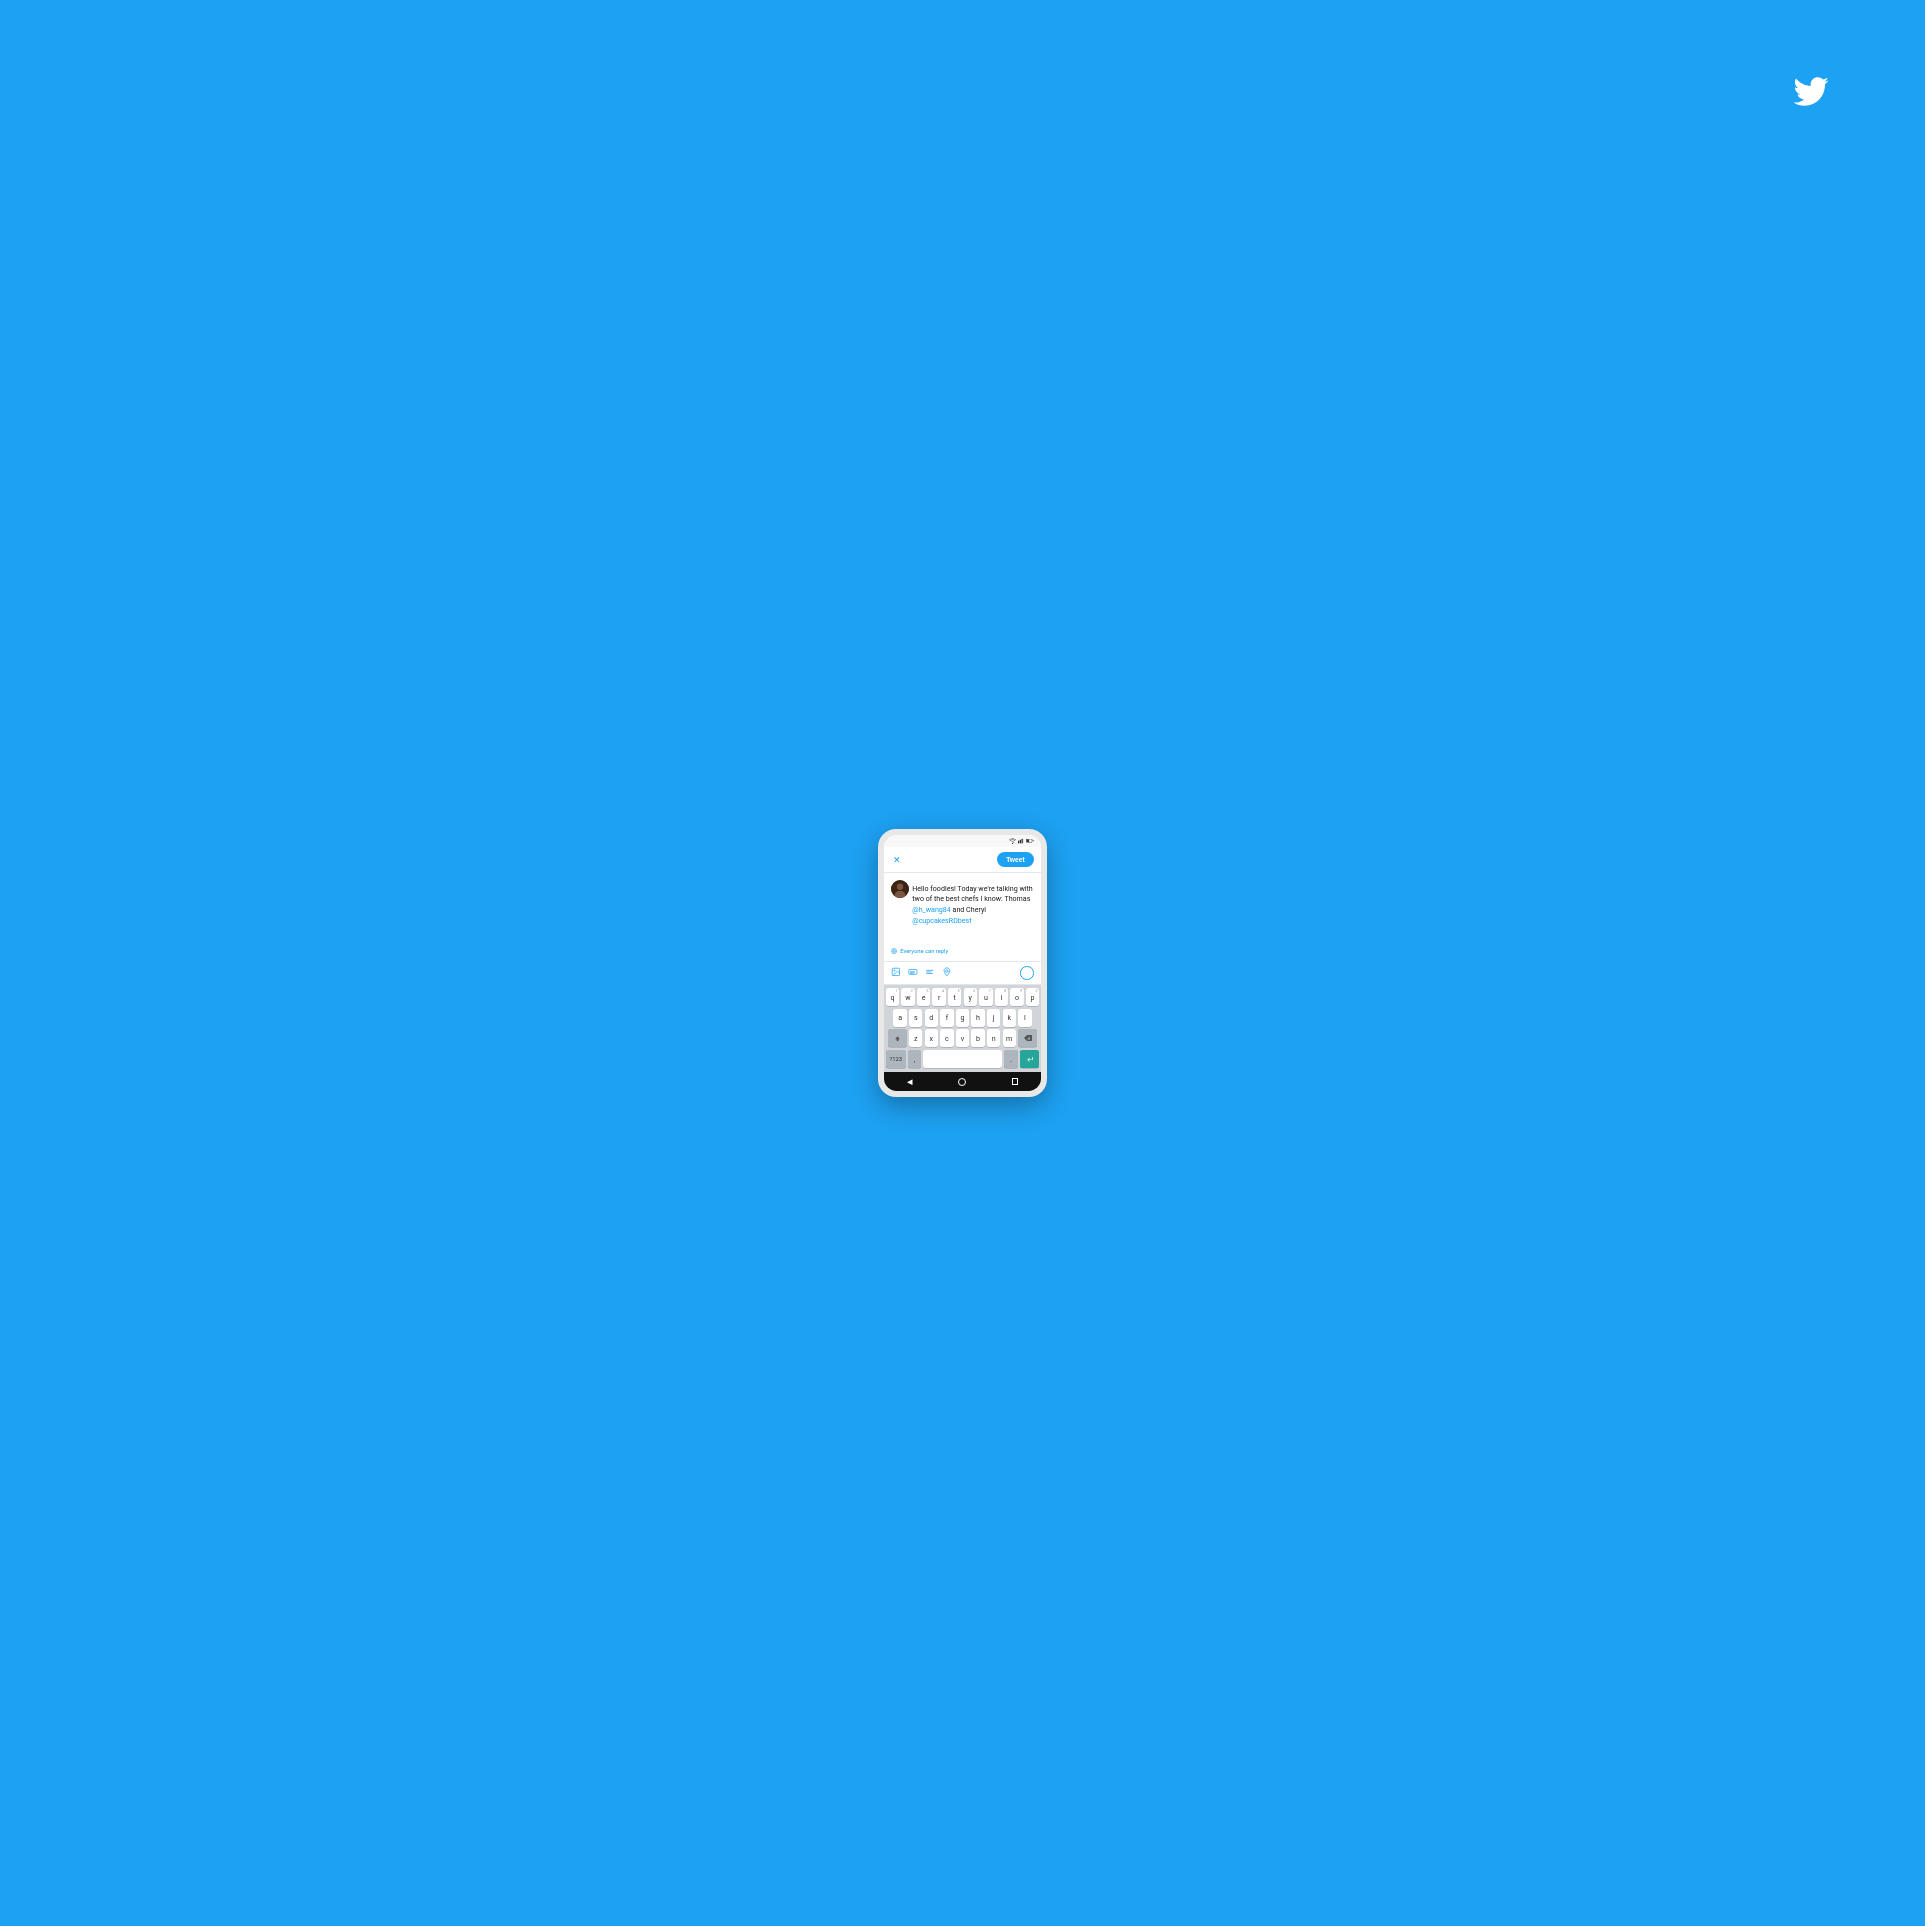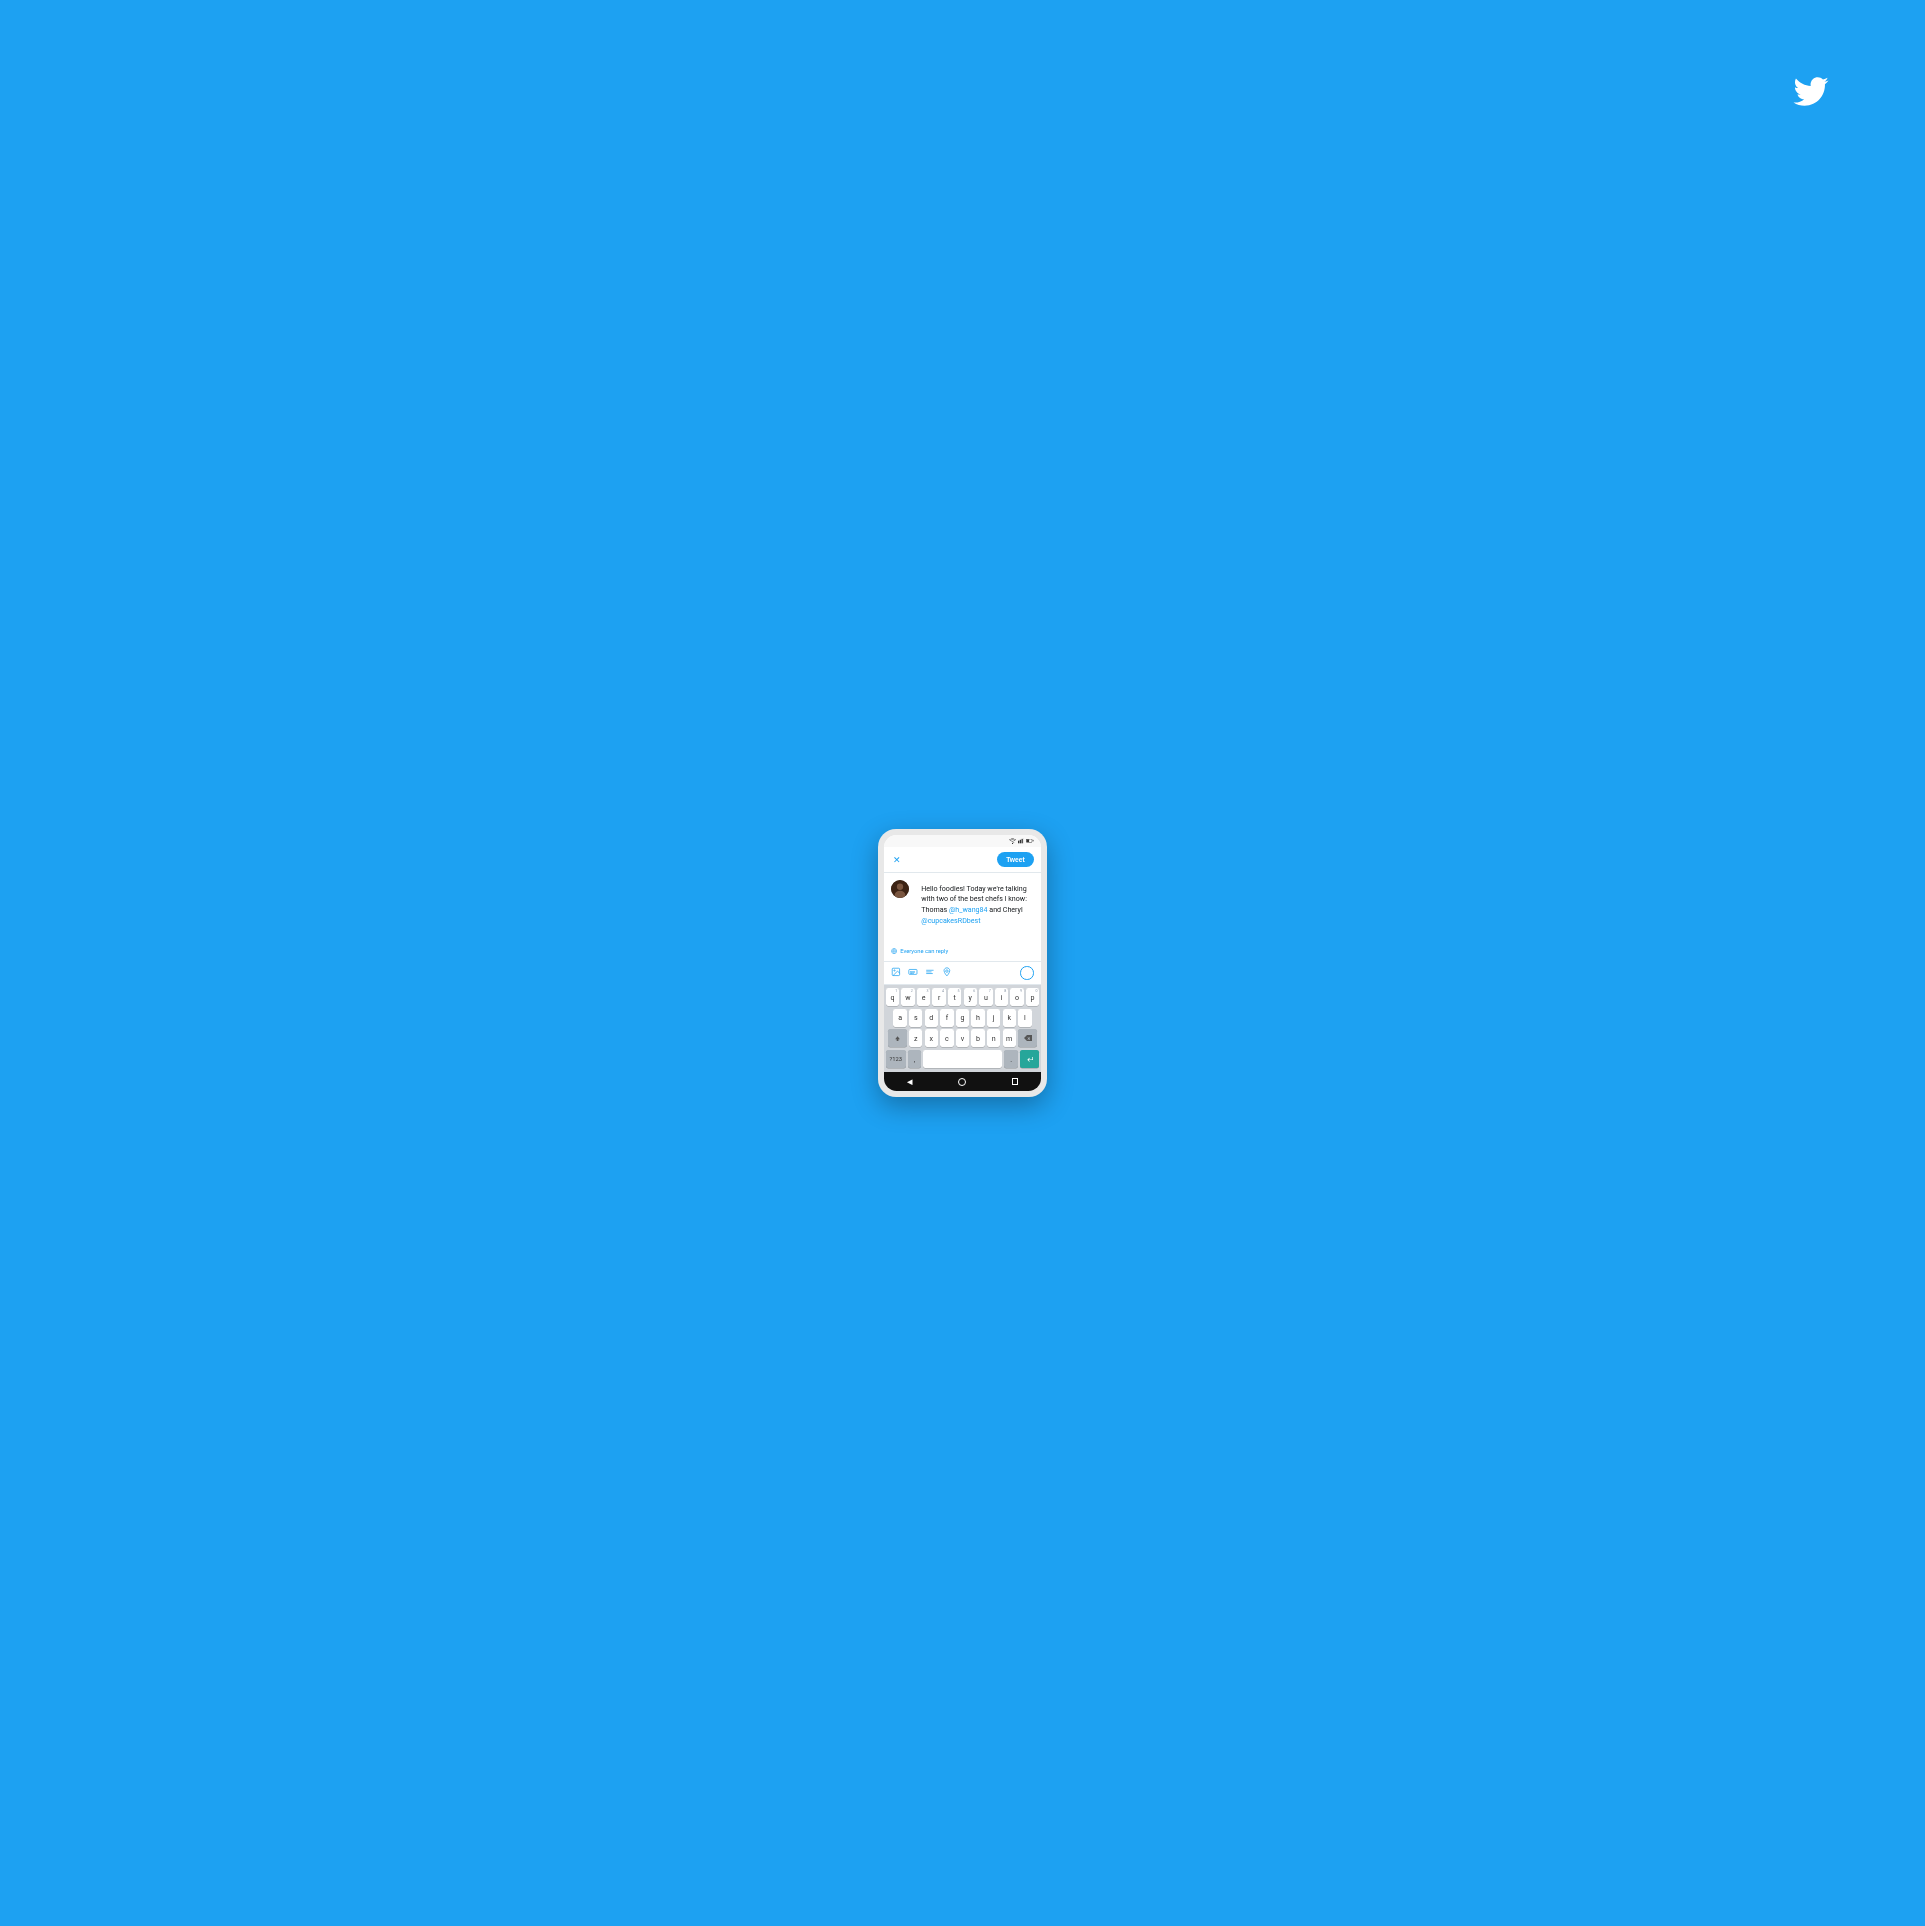--- a/index.html
+++ b/index.html
@@ -100,21 +100,21 @@
       background: white;
       padding: 7.1px;
       min-height: 89px;
       border-bottom: 0.4px solid #e1e8ed;
       display: flex;
       flex-direction: column;
     }
 
     .tweet-content-row {
       display: flex;
-      gap: 12px;
+      gap: 3px;
       flex: 1;
     }
 
     .avatar {
       width: 18px;
       height: 18px;
       border-radius: 50%;
       background: #4a3728;
       flex-shrink: 0;
       overflow: hidden;

